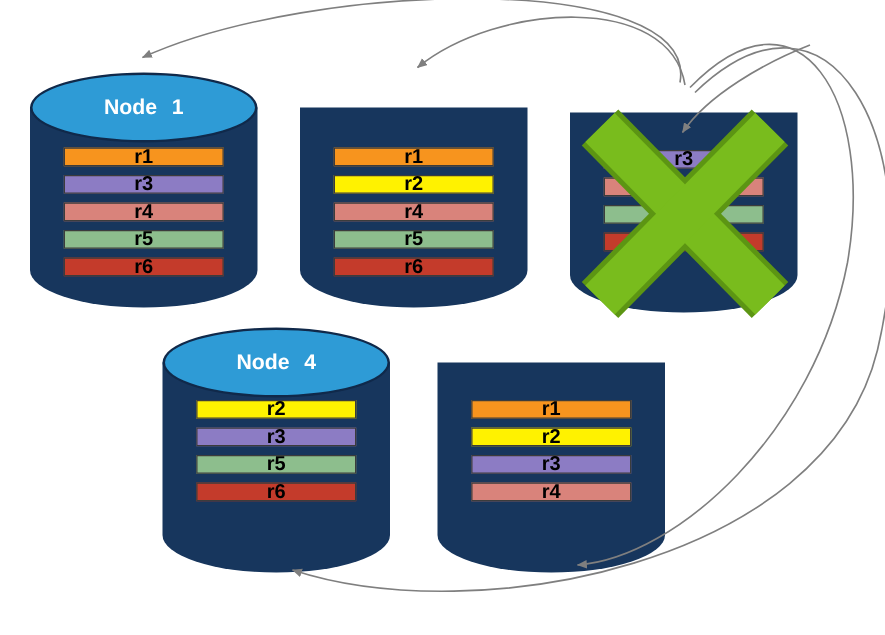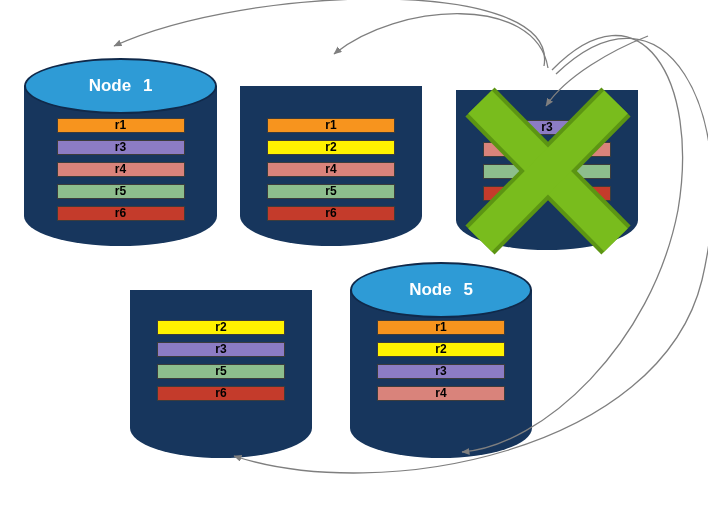--- a/index.html
+++ b/index.html
@@ -17,31 +17,31 @@
     border-radius:50%;border:2px solid #10294a;box-sizing:border-box;
     display:flex;align-items:center;justify-content:center;
   }
   .cyl-title{color:#ffffff;font-weight:bold;font-size:17px;word-spacing:7px;}
   .records{
     position:absolute;left:0;right:0;
     display:flex;flex-direction:column;align-items:center;gap:7px;
   }
   .record{
     width:128px;height:15px;line-height:13px;text-align:center;
-    font-size:12px;font-weight:bold;color:#000;
+    font-size:16px;font-weight:bold;color:#000;
     border:1px solid #3c3c3c;box-sizing:border-box;
   }
   svg.overlay{position:absolute;left:0;top:0;pointer-events:none;}
 </style>
 </head>
 <body>
 
 <div class="stage">
 
-  <div class="cyl" style="left:24px;top:58px;width:182px;height:188px;padding-left:11px;">
+  <div class="cyl" style="left:24px;top:58px;width:182px;height:188px;">
     <div class="cyl-body" style="background-color: rgb(23, 54, 93);"></div>
     <div class="cyl-top" style="background-color: rgb(46, 155, 214);">
       <span class="cyl-title">Node 1</span>
     </div>
     <div class="records" style="top:60px;">
       <div class="record" style="background-color: rgb(247, 148, 30);">r1</div>
       <div class="record" style="background-color: rgb(140, 124, 196);">r3</div>
       <div class="record" style="background-color: rgb(217, 131, 123);">r4</div>
       <div class="record" style="background-color: rgb(141, 190, 141);">r5</div>
       <div class="record" style="background-color: rgb(196, 59, 43);">r6</div>
@@ -64,33 +64,33 @@
     <div class="records" style="top:58px;">
       <div class="record" style="background-color: rgb(140, 124, 196);">r3</div>
       <div class="record" style="background-color: rgb(217, 131, 123);">r4</div>
       <div class="record" style="background-color: rgb(141, 190, 141);">r5</div>
       <div class="record" style="background-color: rgb(196, 59, 43);">r6</div>
     </div>
   </div>
 
   <div class="cyl" style="left:130px;top:262px;width:182px;height:196px;">
     <div class="cyl-body" style="background-color: rgb(23, 54, 93);"></div>
+    <div class="cyl-top" style="background-color: rgb(46, 155, 214);">
+      <span class="cyl-title">Node 4</span>
+    </div>
     <div class="records" style="top:58px;">
       <div class="record" style="background-color: rgb(255, 242, 0);">r2</div>
       <div class="record" style="background-color: rgb(140, 124, 196);">r3</div>
       <div class="record" style="background-color: rgb(141, 190, 141);">r5</div>
       <div class="record" style="background-color: rgb(196, 59, 43);">r6</div>
     </div>
   </div>
 
   <div class="cyl" style="left:350px;top:262px;width:182px;height:196px;">
     <div class="cyl-body" style="background-color: rgb(23, 54, 93);"></div>
-    <div class="cyl-top" style="background-color: rgb(46, 155, 214);">
-      <span class="cyl-title">Node 5</span>
-    </div>
     <div class="records" style="top:58px;">
       <div class="record" style="background-color: rgb(247, 148, 30);">r1</div>
       <div class="record" style="background-color: rgb(255, 242, 0);">r2</div>
       <div class="record" style="background-color: rgb(140, 124, 196);">r3</div>
       <div class="record" style="background-color: rgb(217, 131, 123);">r4</div>
     </div>
   </div>
 
   <svg class="overlay" width="708" height="508" viewBox="0 0 708 508">
     <defs>

